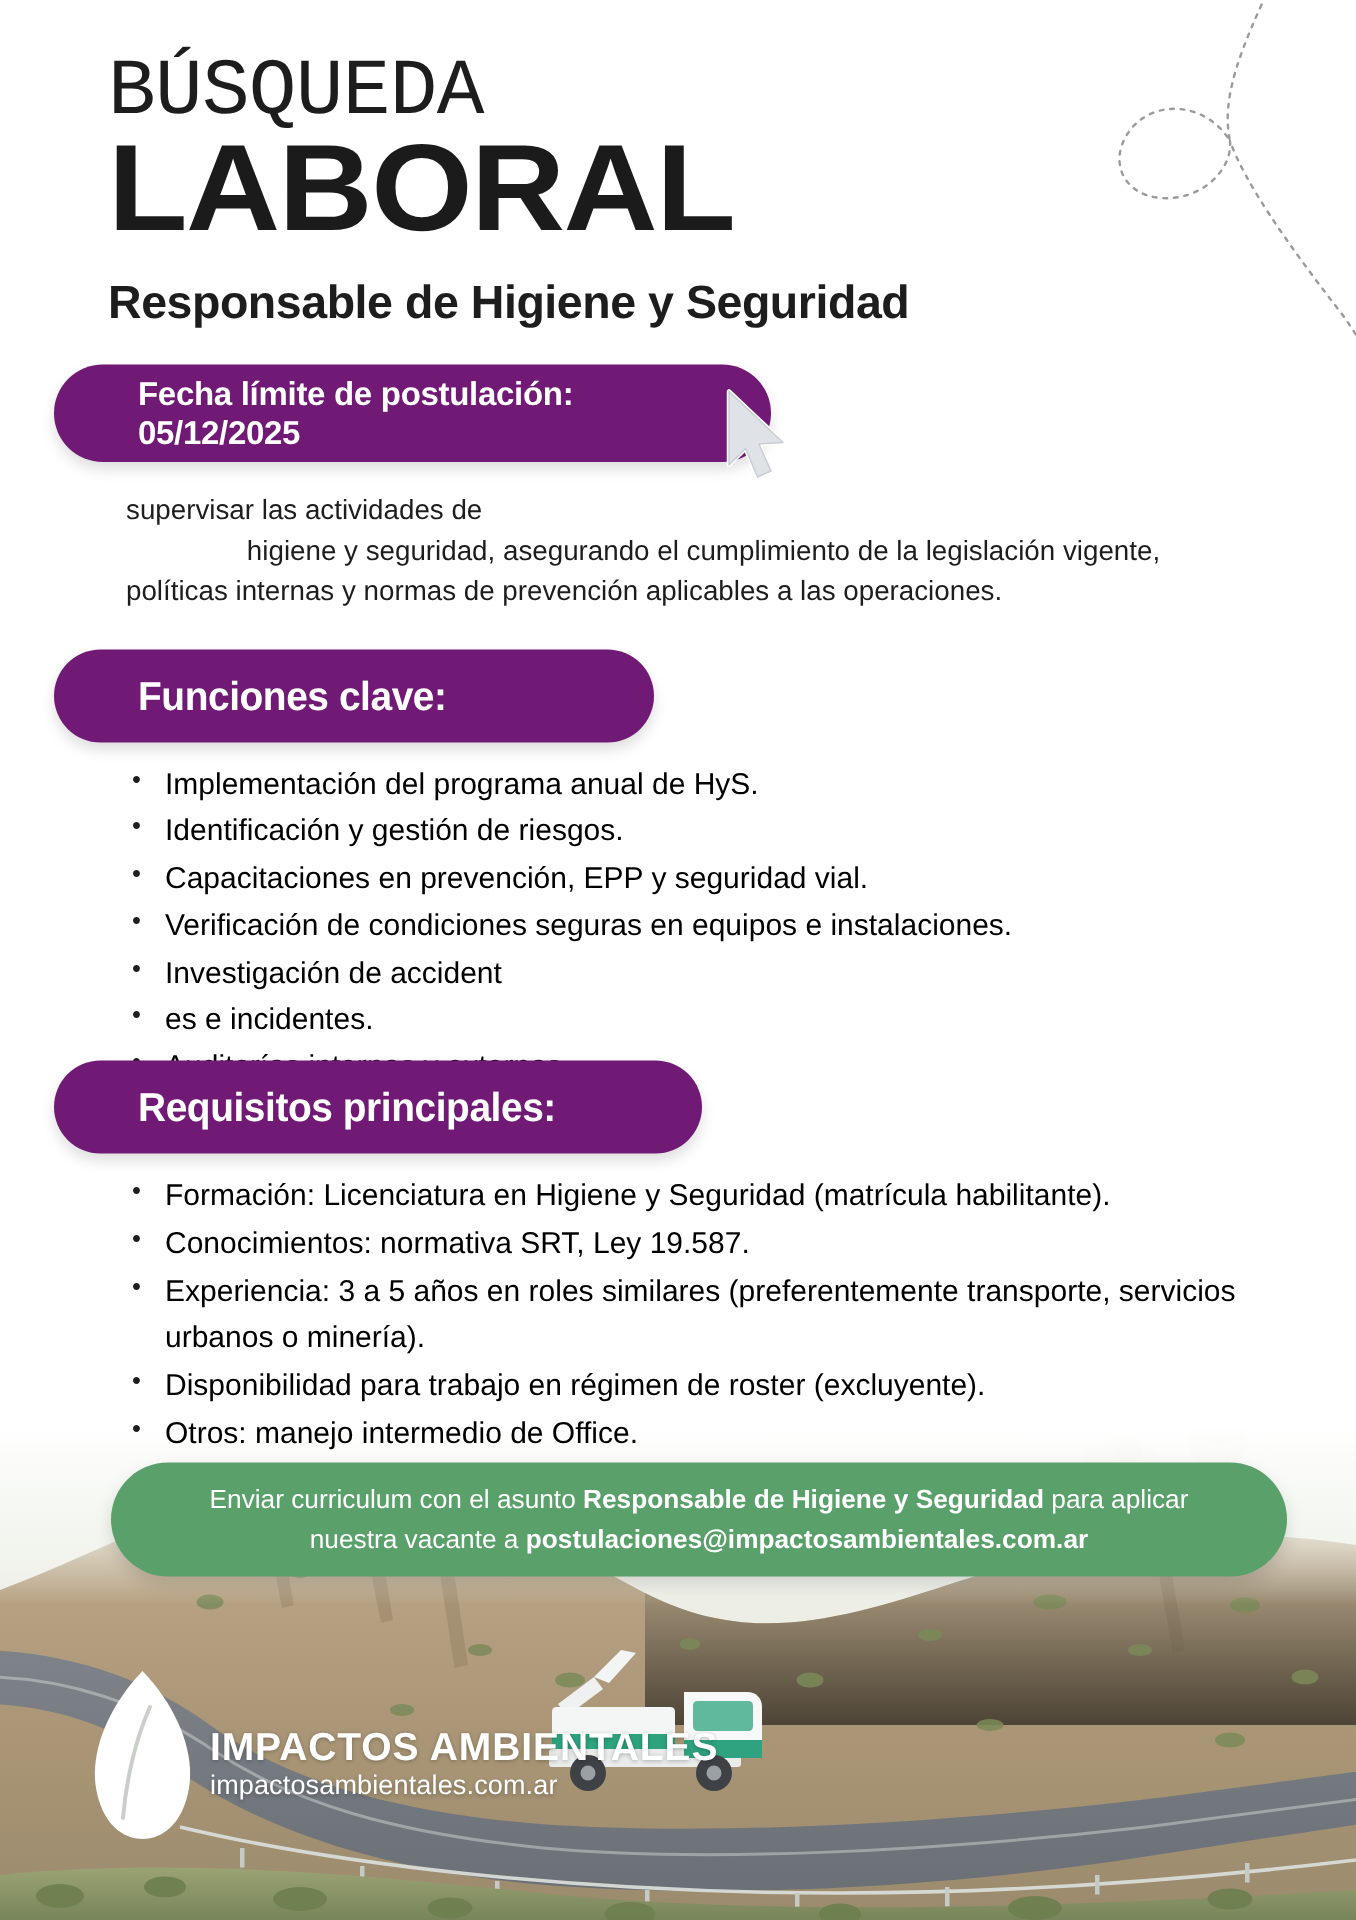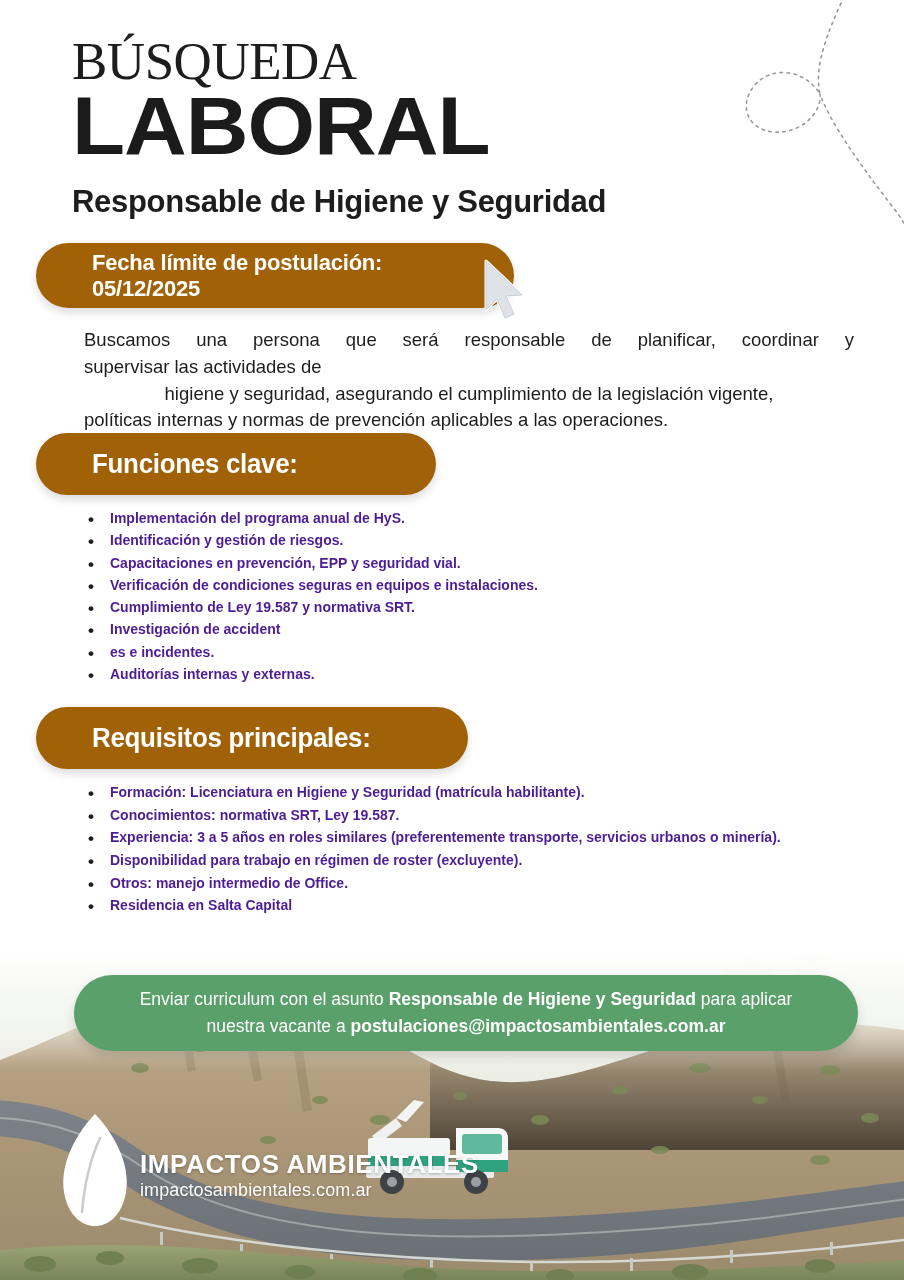--- a/index.html
+++ b/index.html
@@ -39,21 +39,21 @@
     width:904px;
     padding:34px 0 0 72px;
     z-index:3;
   }
   .title-busqueda {
     font-size:53px;
     letter-spacing:-0.5px;
     font-weight:400;
     color:#1d1d1d;
     line-height:1.02;
-    font-family:Liberation Serif, serif;
+    font-family:Liberation Mono, monospace;
     white-space:nowrap;
   }
   .title-laboral {
     font-size:82px;
     font-weight:700;
     color:#1b1b1b;
     line-height:0.98;
     letter-spacing:-1px;
     margin-top:-2px;
     transform:scaleX(1.06);
@@ -65,21 +65,21 @@
     font-weight:700;
     color:#1d1d1d;
     letter-spacing:-0.3px;
     margin-top:18px;
     white-space:nowrap;
   }
 
   
   .pill {
     position:absolute;
-    background:#a16207;
+    background:#701a75;
     color:#ffffff;
     border-radius:42px;
     box-shadow:0 5px 9px rgba(0,0,0,0.13);
     display:flex;
     align-items:center;
     z-index:4;
   }
   .pill-deadline {
     left:36px;
     top:243px;
@@ -133,25 +133,24 @@
   }
   .intro .l1 { text-align:justify; text-align-last:justify; }
   .intro .l2 { text-align:left; }
   .intro .l3 { text-align:center; }
   .intro .l4 { text-align:left; }
 
   
   .bullets {
     position:absolute;
     z-index:3;
-    color:#4c1d95;
-    font-size:14px;
+    color:#000000;
+    font-size:20px;
     line-height:1.52;
     list-style:none;
-    font-weight:bold;
   }
   .bullets li {
     position:relative;
     padding-left:26px;
     margin-bottom:1px;
   }
   .bullets li::before {
     content:"\2022";
     position:absolute;
     left:4px;
@@ -264,36 +263,34 @@
       <span>05/12/2025</span>
     </div>
   </div>
 
   <svg class="cursor-icon" viewBox="0 0 52 68" aria-hidden="true">
     <path d="M6 3 L6 52 L17 41 L25 60 L34 56 L26 38 L42 37 Z" fill="#e9ebee" stroke="#ffffff" stroke-width="3" stroke-linejoin="round"></path>
     <path d="M6 3 L6 52 L17 41 L25 60 L34 56 L26 38 L42 37 Z" fill="#dfe2e6" stroke="#c9ced4" stroke-width="1" stroke-linejoin="round"></path>
   </svg>
 
   <div class="intro">
-    <div class="l1">Buscamos una persona que será responsable de planificar, coordinar y</div>
     <div class="l2">supervisar las actividades de</div>
     <div class="l3"> higiene y seguridad, asegurando el cumplimiento de la legislación vigente,</div>
     <div class="l4">políticas internas y normas de prevención aplicables a las operaciones.</div>
   </div>
 
   <div class="pill pill-section pill-funciones">
     <span class="pill-text">Funciones clave:</span>
   </div>
 
   <ul class="bullets bullets-funciones">
     <li>Implementación del programa anual de HyS.</li>
     <li>Identificación y gestión de riesgos.</li>
     <li>Capacitaciones en prevención, EPP y seguridad vial.</li>
     <li>Verificación de condiciones seguras en equipos e instalaciones.</li>
-    <li>Cumplimiento de Ley 19.587 y normativa SRT.</li>
     <li>Investigación de accident</li>
     <li>es e incidentes.</li>
     <li>Auditorías internas y externas.</li>
   </ul>
 
   <div class="pill pill-section pill-requisitos">
     <span class="pill-text">Requisitos principales:</span>
   </div>
 
   <ul class="bullets bullets-requisitos">

